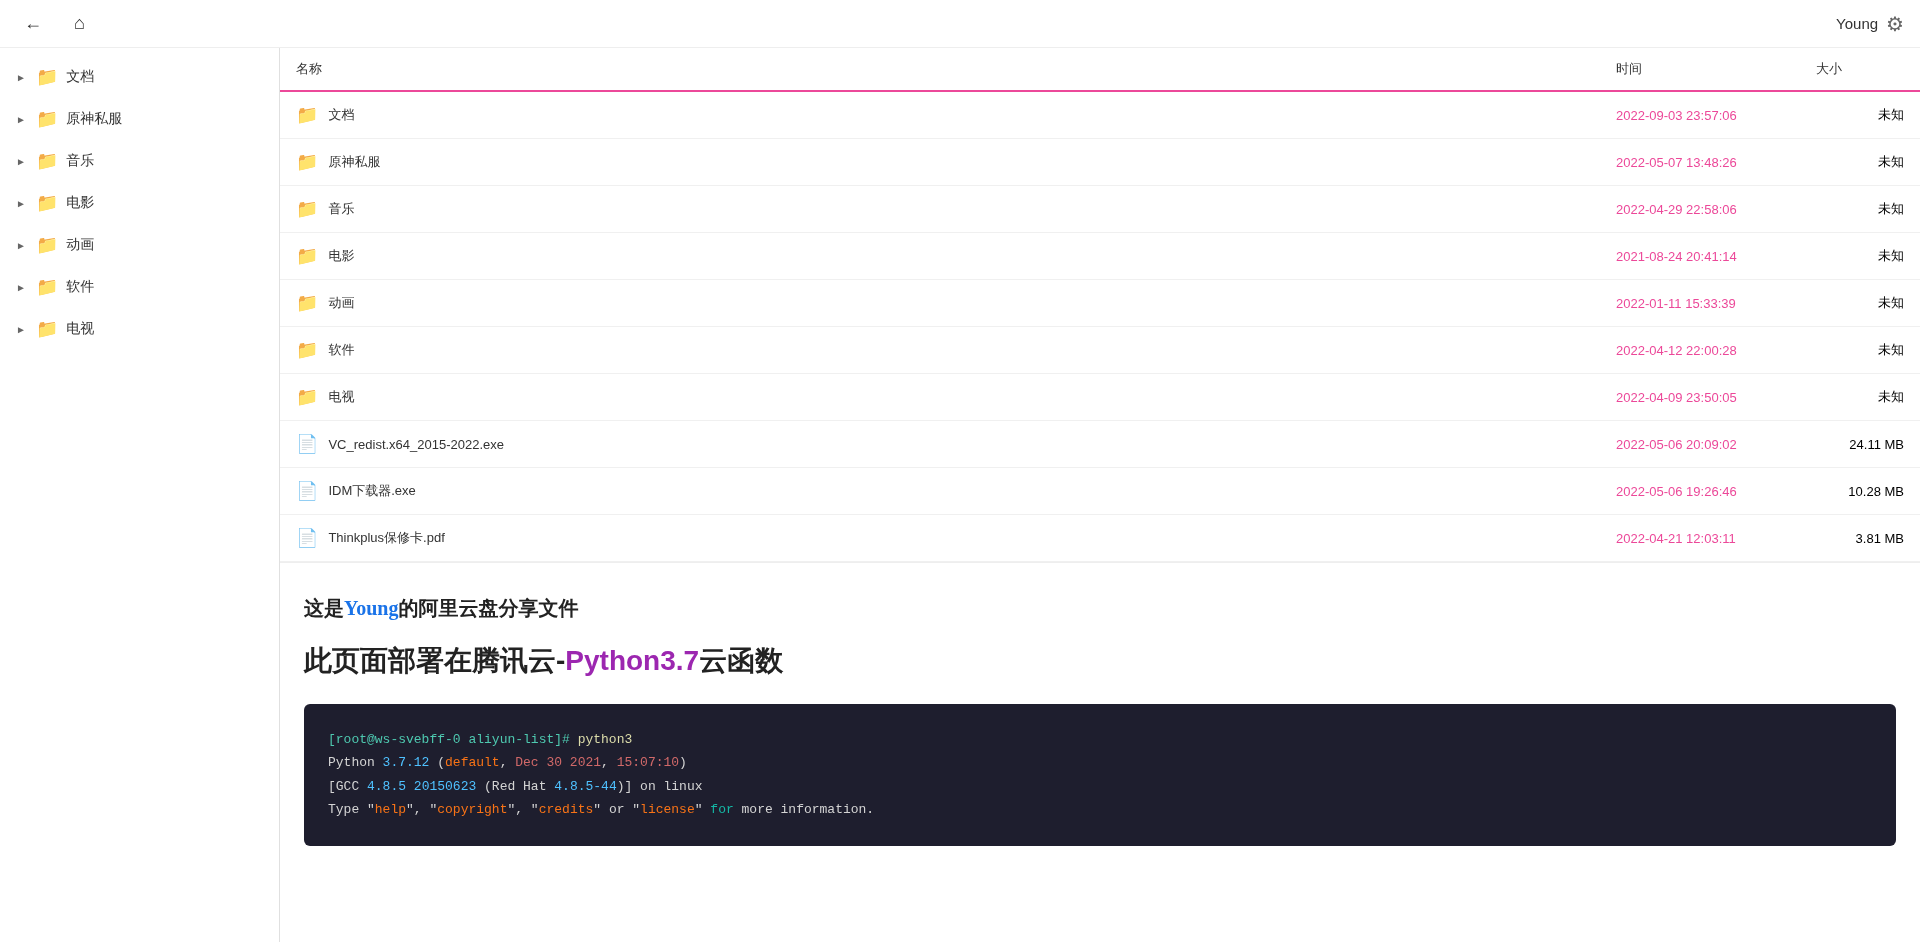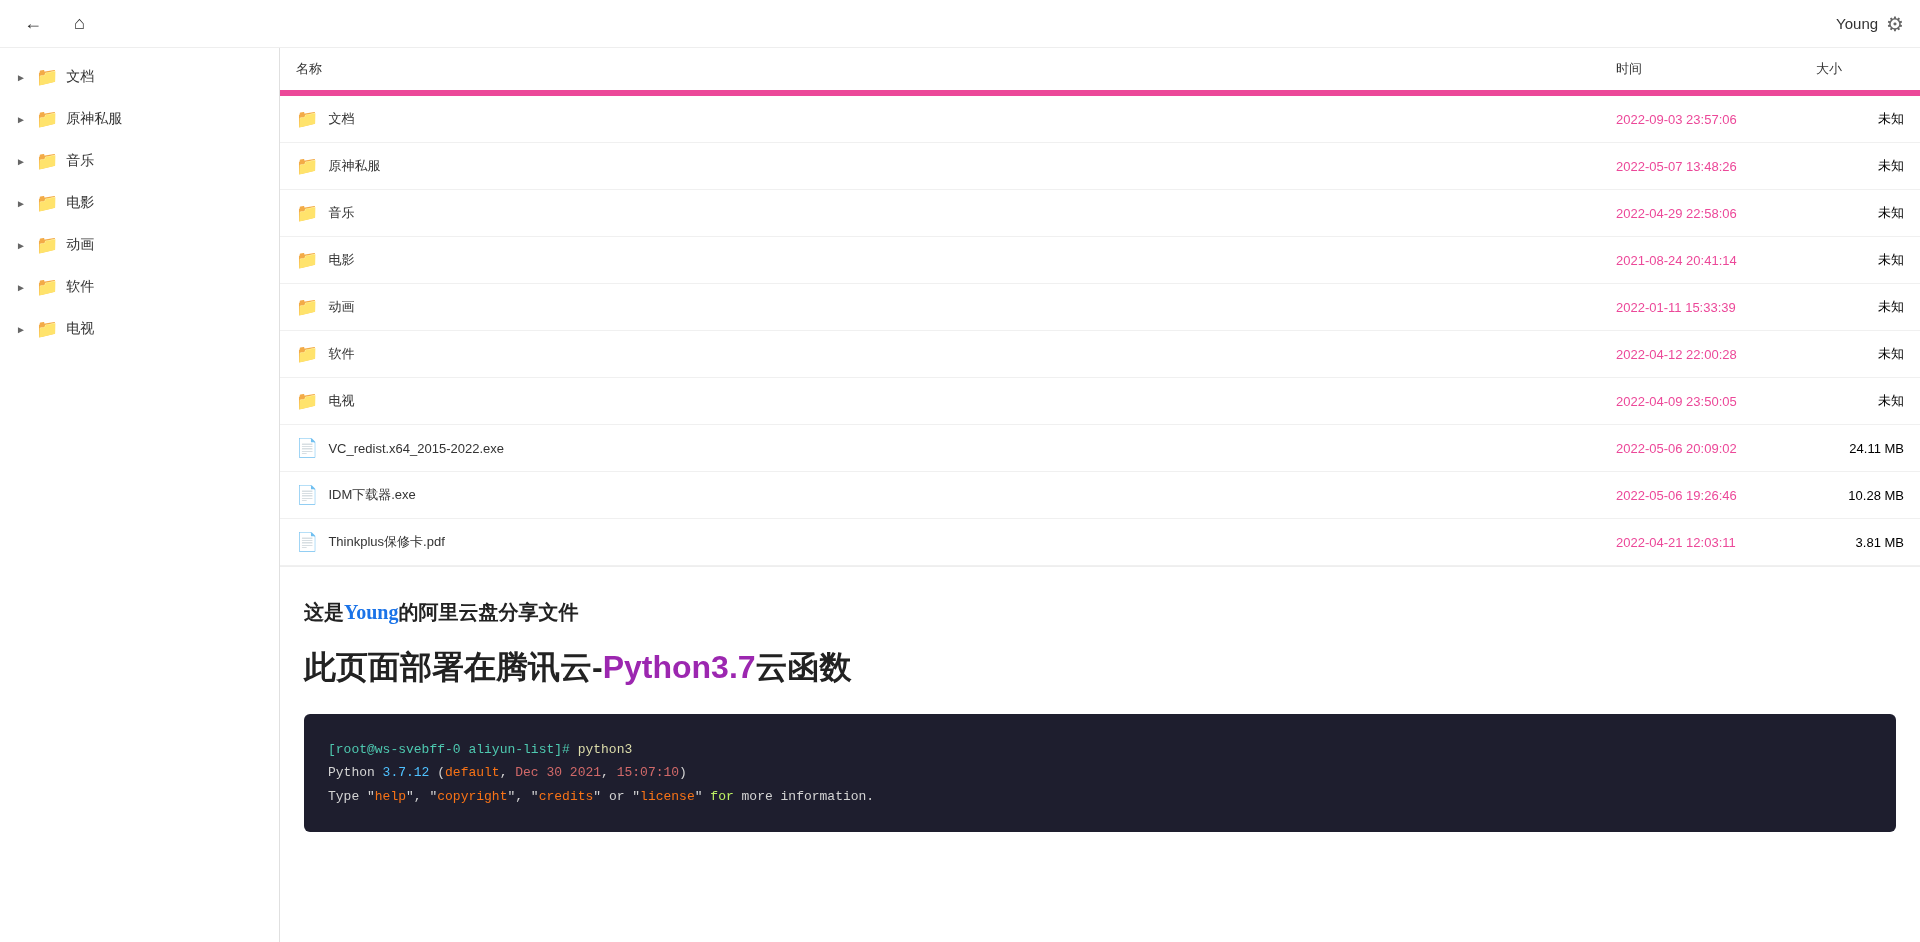--- a/index.html
+++ b/index.html
@@ -61,21 +61,21 @@
       flex: 1;
       overflow-y: auto;
     }
 
     
     .file-table {
       width: 100%;
       border-collapse: collapse;
     }
     .file-table thead tr {
-      border-bottom: 6px solid #ec4899;
+      border-bottom: 2px solid #ec4899;
     }
     .file-table th {
       padding: 12px 16px;
       text-align: left;
       font-size: 13px;
       font-weight: 500;
       color: #333;
       background: #fff;
     }
     .file-table th.col-time { width: 200px; }
@@ -104,42 +104,42 @@
     }
     .desc-title-1 {
       font-size: 20px;
       font-weight: bold;
       color: #222;
       margin-bottom: 20px;
       font-family: Liberation Serif, serif;
     }
     .desc-title-1 .highlight { color: #1a73e8; }
     .desc-title-2 {
-      font-size: 32px;
+      font-size: 28px;
       font-weight: bold;
       color: #222;
       margin-bottom: 24px;
     }
     .desc-title-2 .highlight-purple { color: #9c27b0; }
 
     
     .terminal {
       background: #1e1e2e;
       border-radius: 6px;
       padding: 24px 24px;
       font-family: "Courier New", Consolas, monospace;
       font-size: 13px;
       line-height: 1.8;
     }
     .term-line { display: flex; flex-wrap: wrap; }
     .t-white { color: #d4d4d4; }
     .t-green { color: #4ec9b0; }
     .t-yellow { color: #dcdcaa; }
     .t-orange { color: #f97316; }
-    .t-purple { color: #bef264; text-align: right; }
+    .t-purple { color: #14b8a6; text-align: right; }
     .t-cyan { color: #4fc1ff; }
     .t-magenta { color: #d16969; }
   </style>
 </head>
 <body>
 
 <div class="header">
   <div class="header-left">
     <button class="header-nav-btn">←</button>
     <button class="header-nav-btn">⌂</button>
@@ -319,20 +319,29 @@
         <div class="term-line">
           <span class="t-white">Python&nbsp;</span>
             <span class="t-cyan">3.7.12</span>
             <span class="t-white">&nbsp;(</span>
             <span class="t-orange">default</span>
             <span class="t-white">,&nbsp;</span>
             <span class="t-magenta">Dec 30 2021</span>
             <span class="t-white">,&nbsp;</span>
             <span class="t-magenta">15:07:10</span>
             <span class="t-white">)</span>
+        </div>
+        <div class="term-line">
+          <span class="t-white">[GCC&nbsp;</span>
+            <span class="t-cyan">4.8.5</span>
+            <span class="t-white">&nbsp;</span>
+            <span class="t-cyan">20150623</span>
+            <span class="t-white">&nbsp;(Red Hat&nbsp;</span>
+            <span class="t-cyan">4.8.5-44</span>
+            <span class="t-white">)] on linux</span>
         </div>
         <div class="term-line">
           <span class="t-white">Type&nbsp;"</span>
             <span class="t-orange">help</span>
             <span class="t-white">",&nbsp;"</span>
             <span class="t-orange">copyright</span>
             <span class="t-white">",&nbsp;"</span>
             <span class="t-orange">credits</span>
             <span class="t-white">"&nbsp;or&nbsp;"</span>
             <span class="t-orange">license</span>

